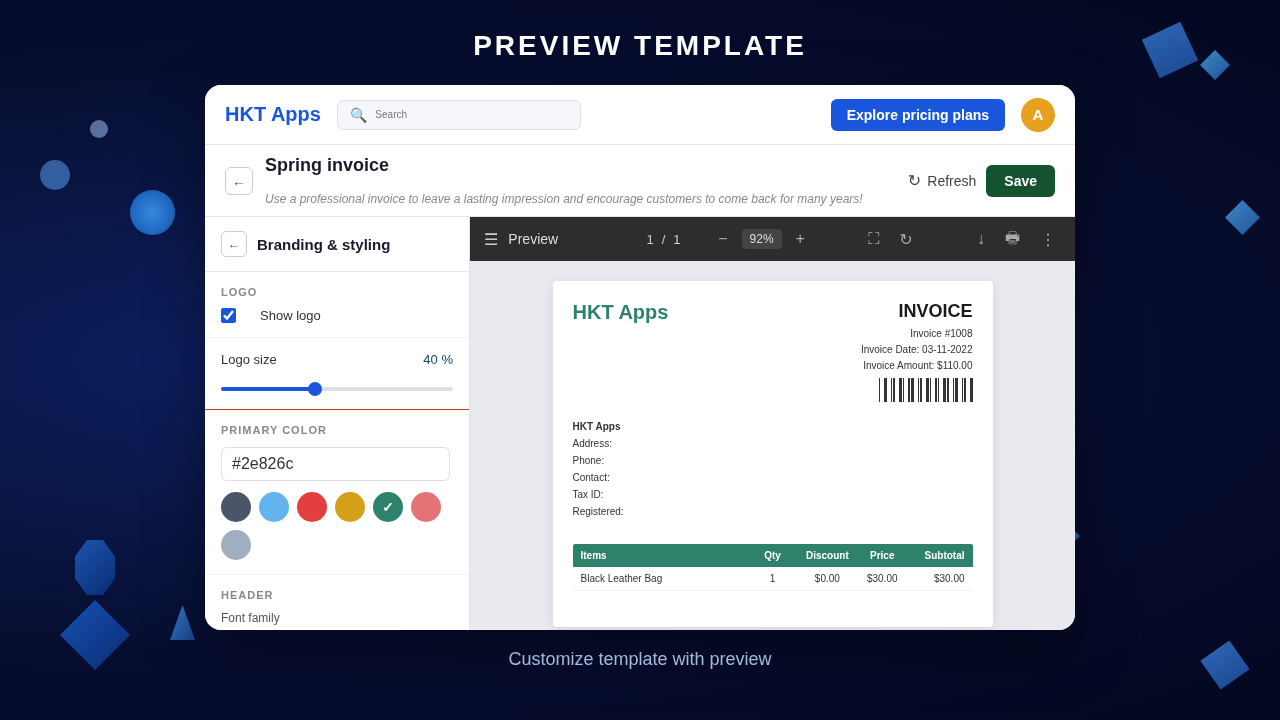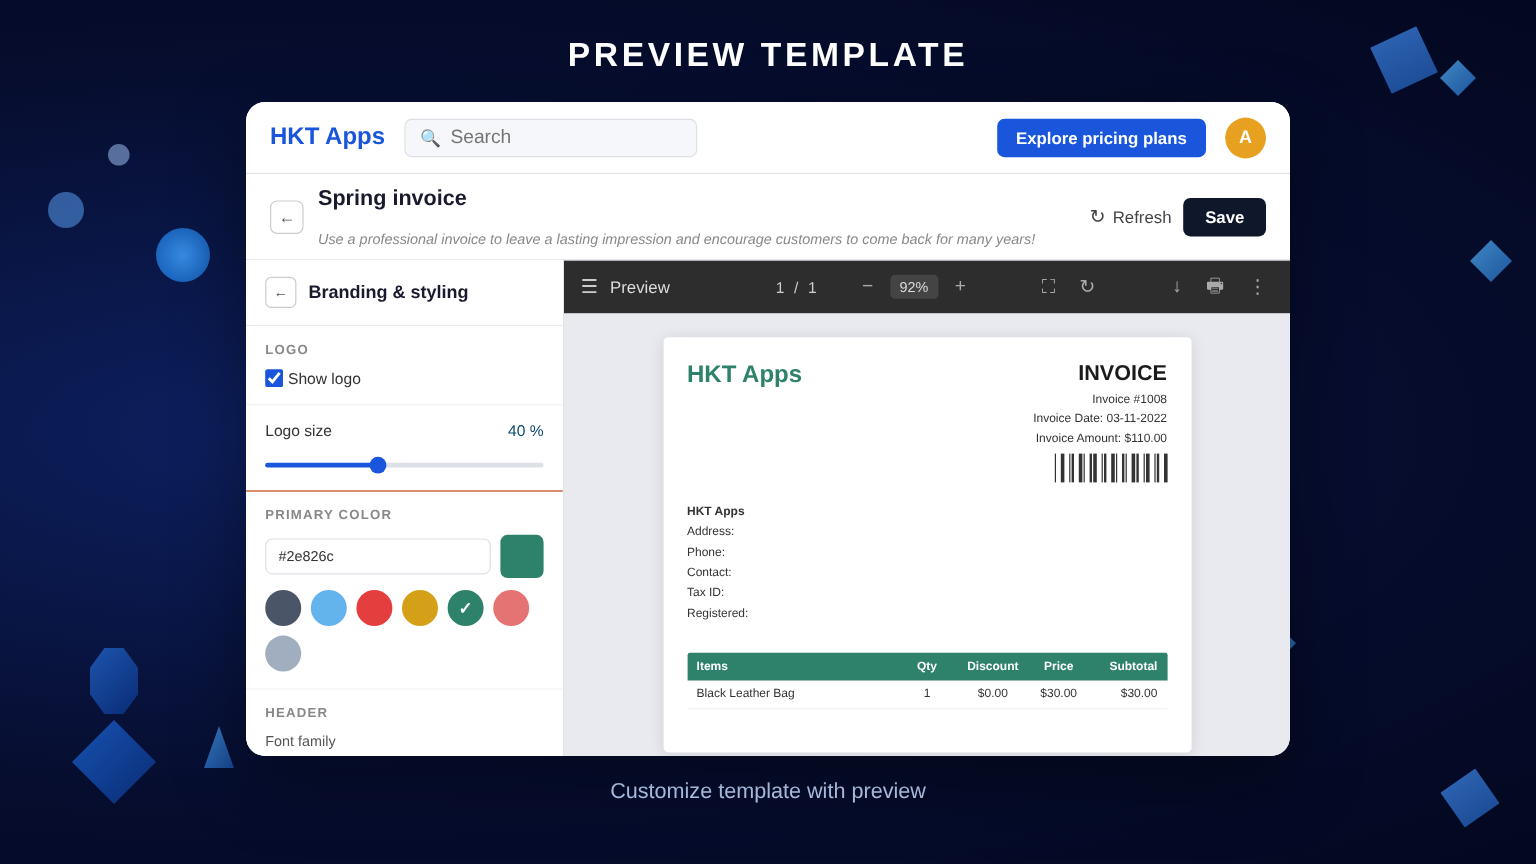--- a/index.html
+++ b/index.html
@@ -158,21 +158,21 @@
       align-items: center;
       background: #f5f7fa;
       border: 1px solid #dde0e6;
       border-radius: 6px;
       padding: 6px 12px;
       gap: 8px;
     }
     .search-bar input {
       border: none;
       background: transparent;
-      font-size: 16px;
+      font-size: 10px;
       color: #555;
       outline: none;
       width: 100%;
     }
     .header-spacer { flex: 1; }
     .explore-btn {
       background: #1a56db;
       color: #fff;
       border: none;
       border-radius: 6px;
@@ -236,21 +236,21 @@
       display: flex;
       align-items: center;
       gap: 6px;
       background: transparent;
       border: none;
       color: #444;
       font-size: 14px;
       cursor: pointer;
     }
     .save-btn {
-      background: #0f172a;
+      background: #14532d;
       color: #fff;
       border: none;
       border-radius: 6px;
       padding: 8px 18px;
       font-size: 14px;
       font-weight: 600;
       cursor: pointer;
     }
 
     
@@ -301,21 +301,21 @@
       font-size: 11px;
       font-weight: 700;
       color: #888;
       letter-spacing: 1px;
       margin-bottom: 10px;
       text-transform: uppercase;
     }
     .checkbox-row {
       display: flex;
       align-items: center;
-      gap: 4px;
+      gap: 24px;
     }
     .checkbox-row input[type="checkbox"] {
       width: 15px; height: 15px;
       accent-color: #1a56db;
     }
     .checkbox-label {
       font-size: 13px;
       color: #333;
     }
 
@@ -350,21 +350,21 @@
       display: flex;
       align-items: center;
       gap: 8px;
       margin-bottom: 10px;
     }
     .color-text-input {
       flex: 1;
       border: 1px solid #dde0e6;
       border-radius: 6px;
       padding: 7px 10px;
-      font-size: 12px;
+      font-size: 16px;
       color: #333;
       outline: none;
     }
     .color-swatch {
       width: 36px; height: 36px;
       border-radius: 6px;
       background: #2e826c;
     }
     .color-palette {
       display: flex;

